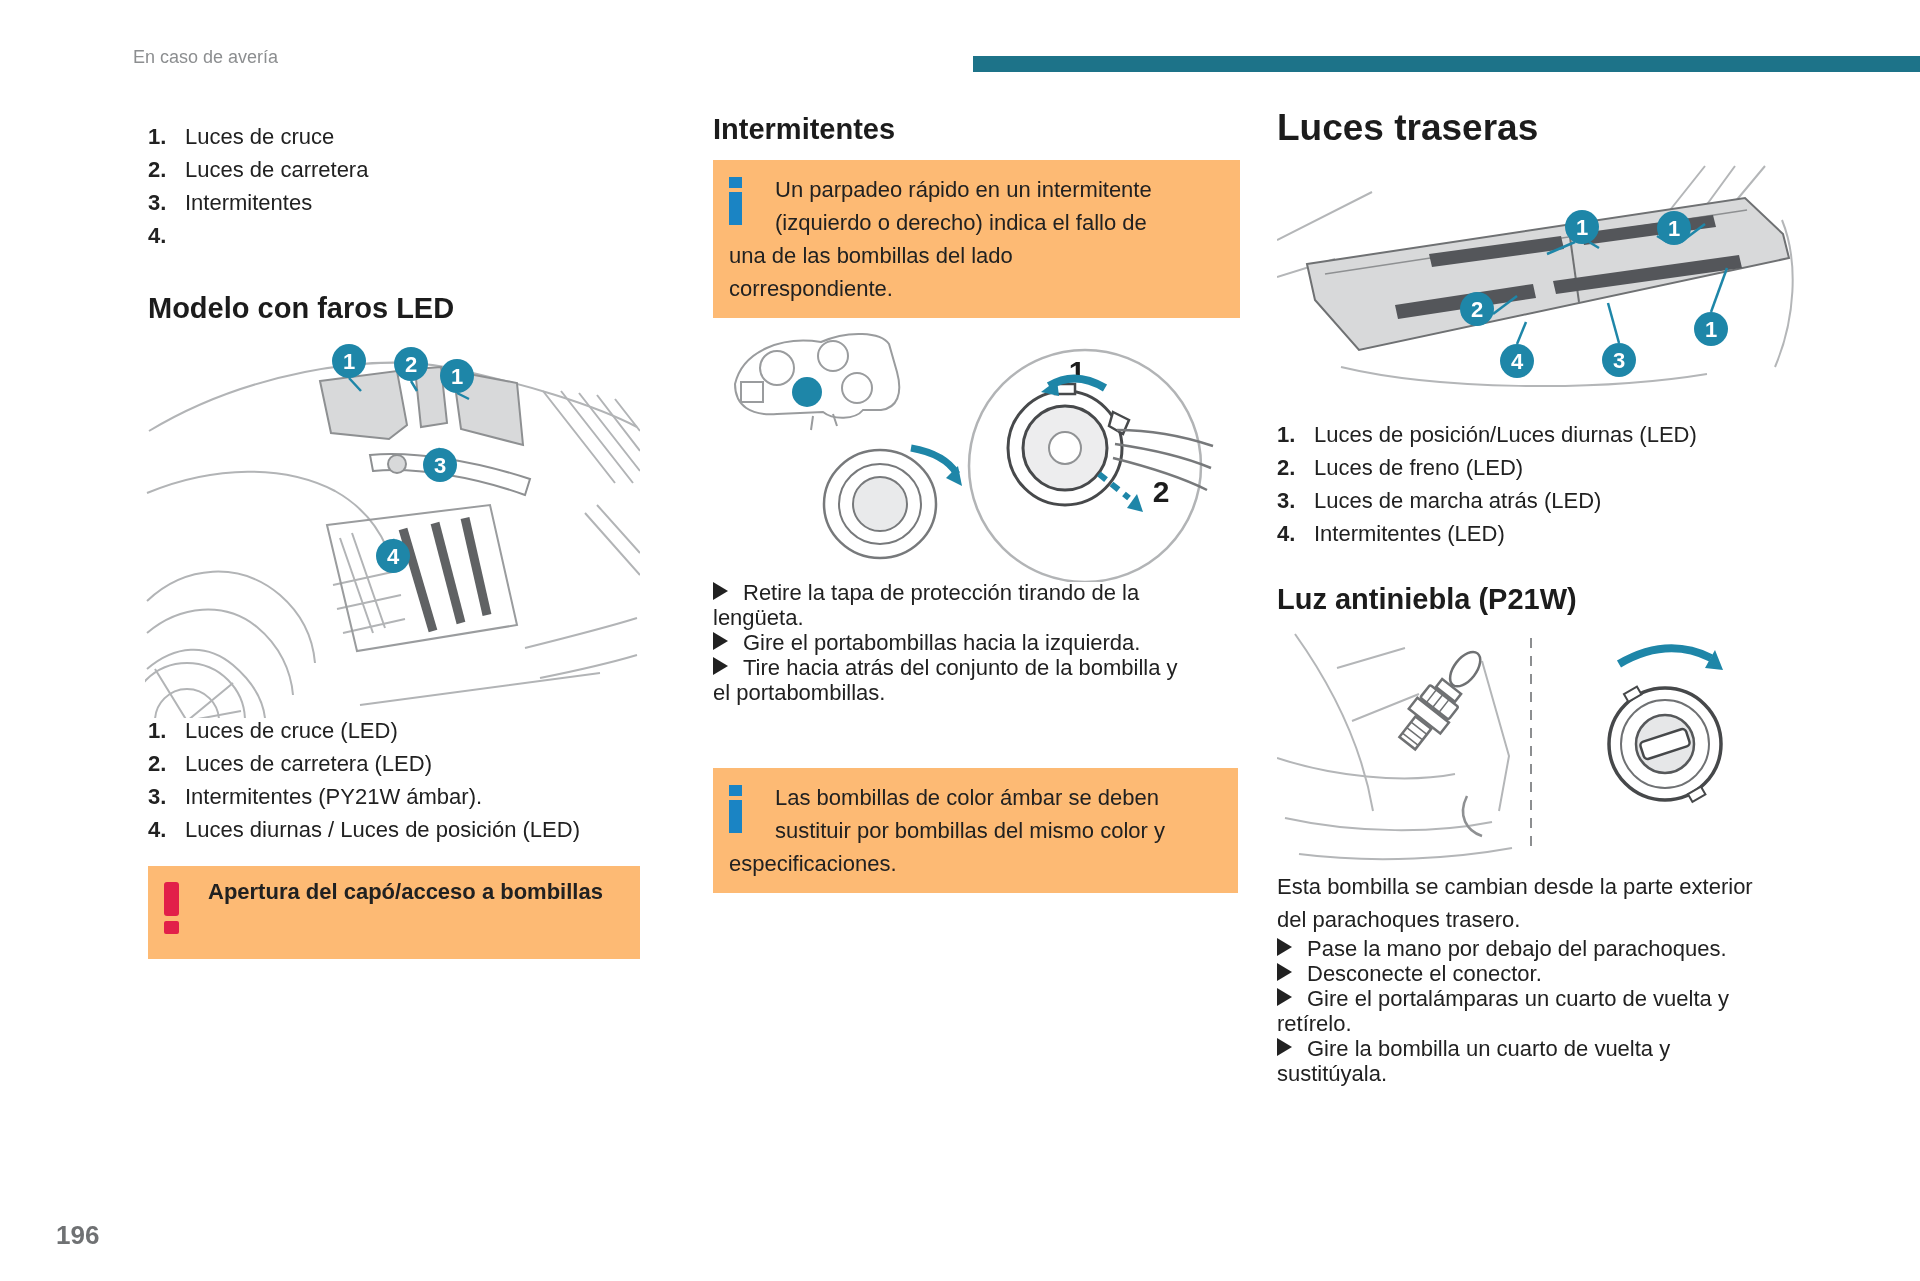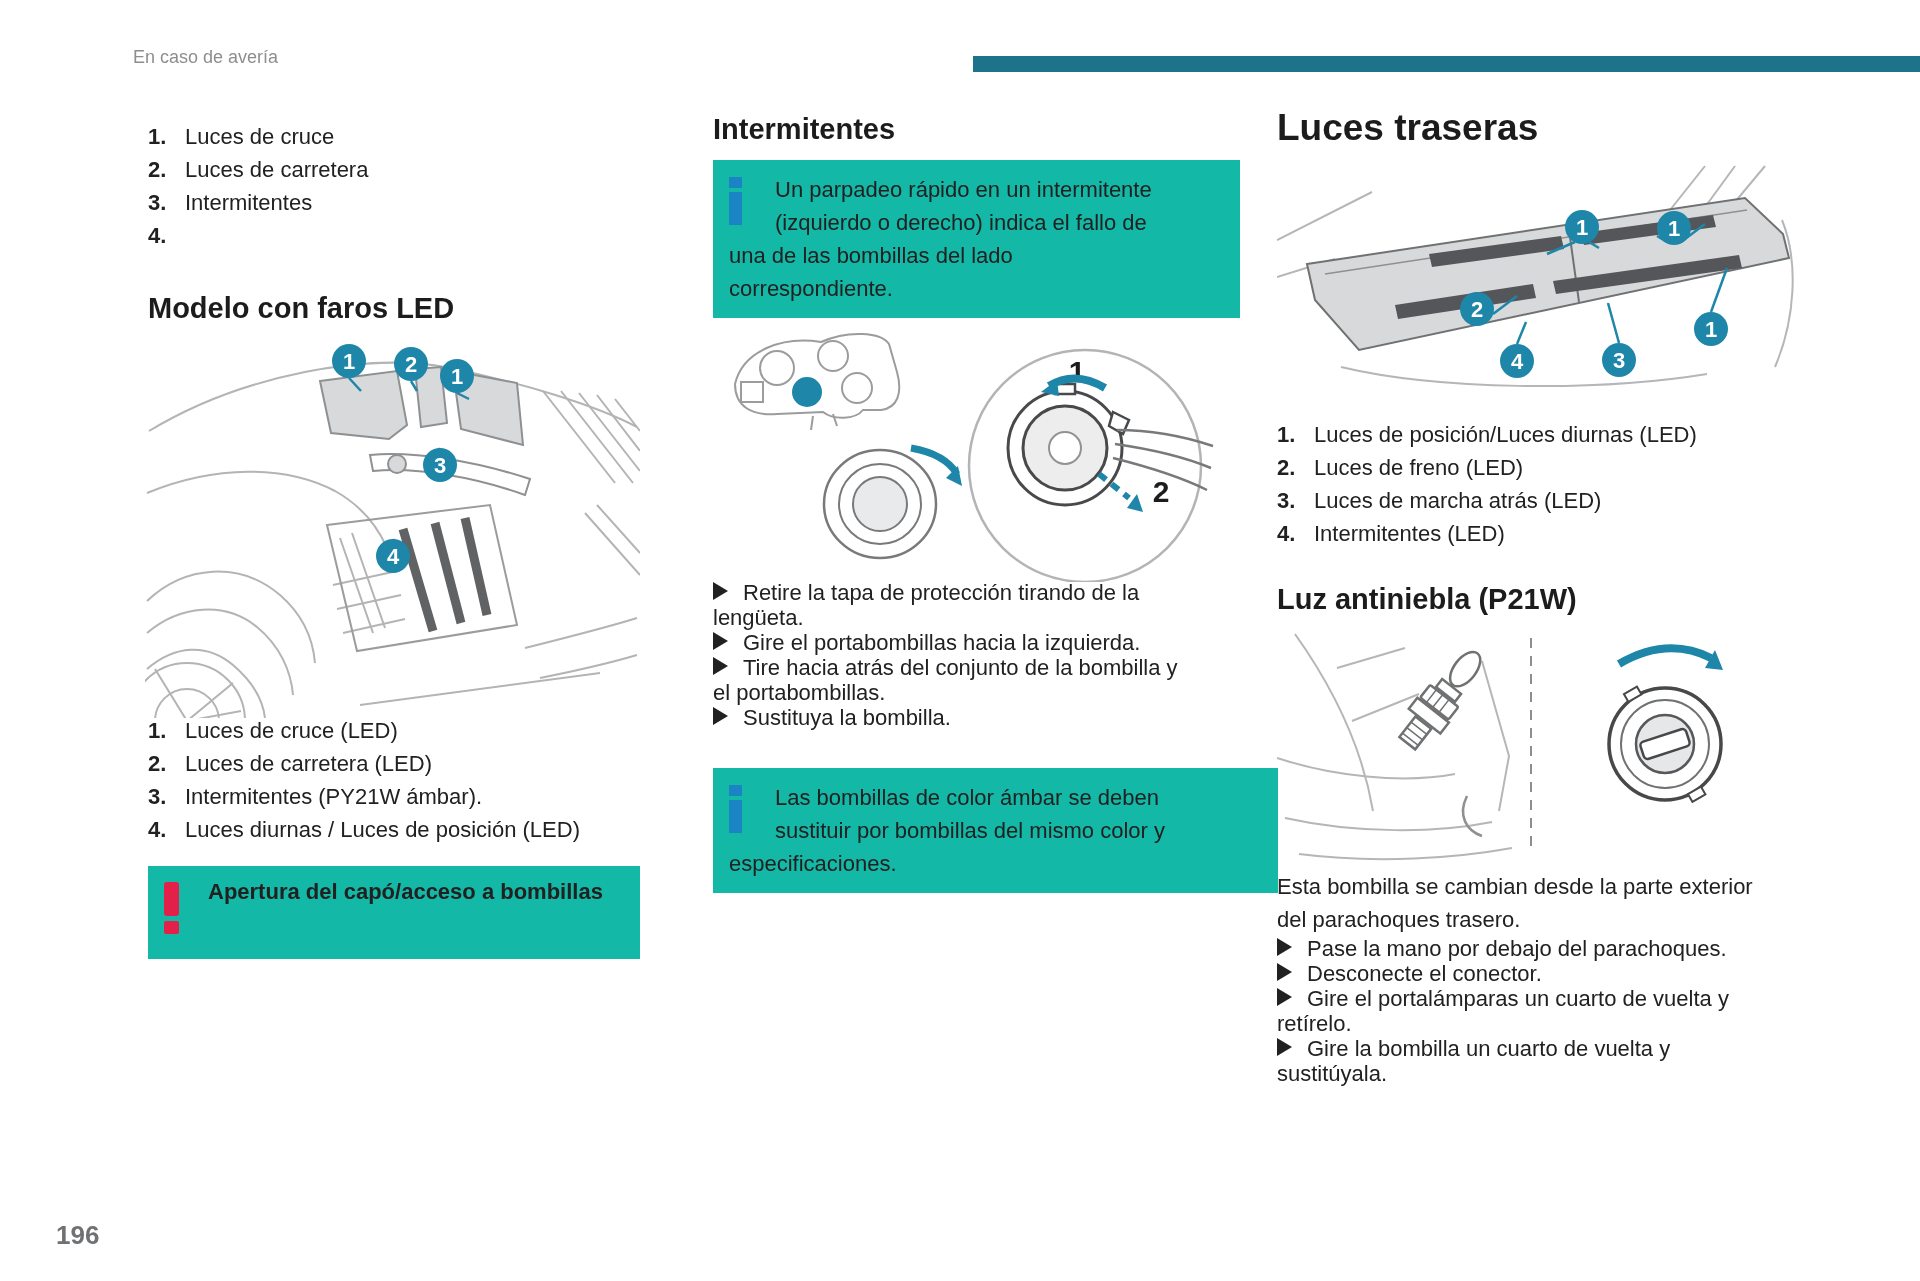--- a/index.html
+++ b/index.html
@@ -20,21 +20,21 @@
   
   h2,h3{margin:0;font-weight:bold;color:#1c1c1c;}
   .h-mid{font-size:29px;line-height:1.1;}
   .h-big{font-size:37px;line-height:1.1;}
   
   .numlist .li{display:flex;line-height:33px;}
   .numlist .num{flex:0 0 37px;font-weight:bold;}
   
   .pre{white-space:pre-line;line-height:33px;}
   
-  .gbox{background:#14b8a6;padding:13px 16px;box-sizing:border-box;}
+  .gbox{background:#fdba74;padding:13px 16px;box-sizing:border-box;}
   .gbox .pre{line-height:33px;}
   .warn-title{font-weight:bold;}
   
   .excl{float:left;width:44px;height:64px;padding-top:3px;}
   .excl .bar{width:15px;height:34px;background:#e22049;border-radius:3px;}
   .excl .dot{width:15px;height:13px;background:#e22049;margin-top:5px;border-radius:2px;}
   
   .iicon{float:left;width:46px;height:60px;padding-top:4px;}
   .iicon .dot{width:13px;height:11px;background:#1a84c4;}
   .iicon .stem{width:13px;height:33px;background:#1a84c4;margin-top:4px;}
@@ -207,24 +207,23 @@
     <polygon points="430,186 414,182 424,168" fill="#1e86a8"></polygon>
   </g>
 </svg>
 
 <div class="abs" style="left:713px;top:580px;width:527px;">
   <div class="step">Retire la tapa de protección tirando de la
 lengüeta.</div>
   <div class="step">Gire el portabombillas hacia la izquierda.</div>
   <div class="step">Tire hacia atrás del conjunto de la bombilla y
 el portabombillas.</div>
-  <div class="step">Sustituya la bombilla.</div>
-</div>
-
-<div class="abs gbox" style="left:713px;top:768px;width:565px;">
+</div>
+
+<div class="abs gbox" style="left:713px;top:768px;width:525px;">
   <span class="iicon">
       <span class="dot" style="display:block"></span>
       <span class="stem" style="display:block"></span>
     </span>
   <div class="pre">Las bombillas de color ámbar se deben
 sustituir por bombillas del mismo color y
 especificaciones.</div>
 </div>
 
 <h2 class="abs h-big" style="left:1277px;top:108px;">Luces traseras</h2>

